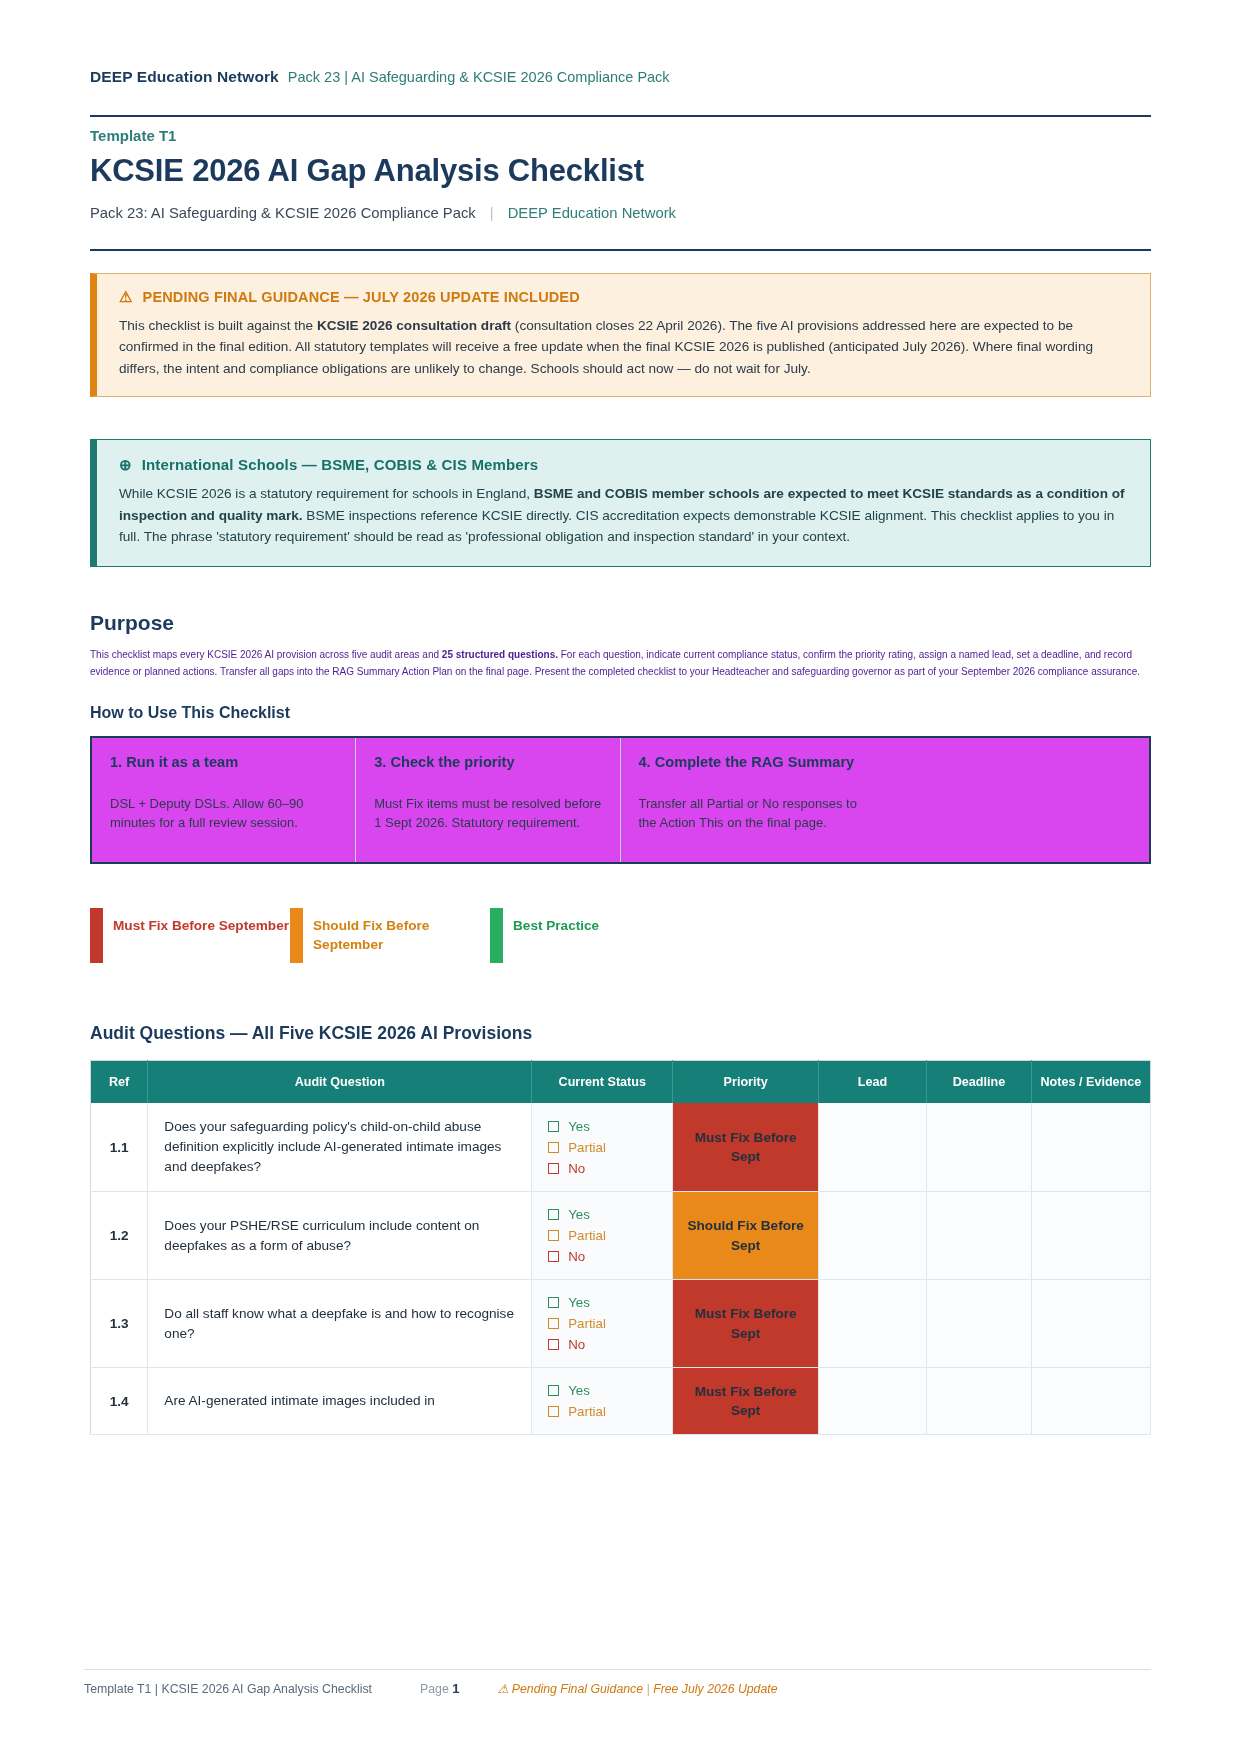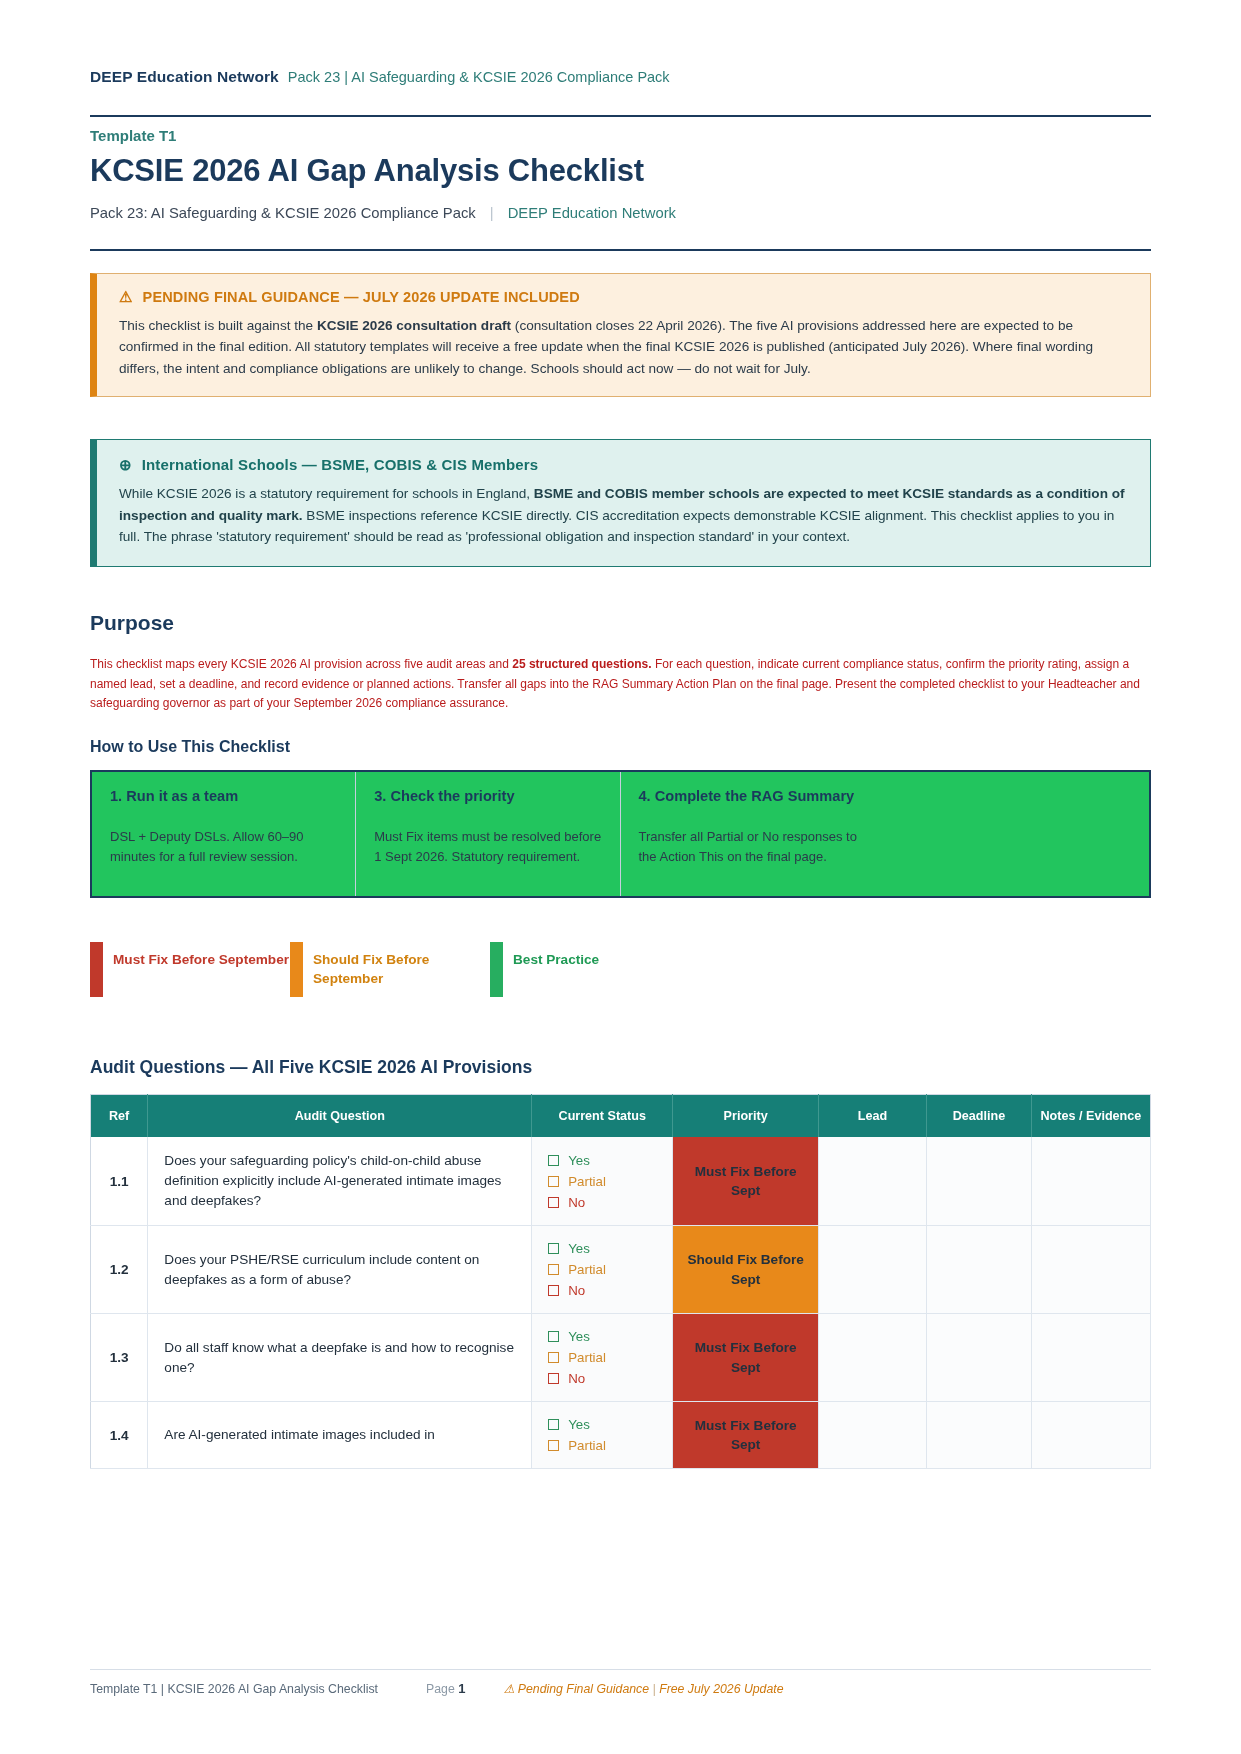--- a/index.html
+++ b/index.html
@@ -121,34 +121,34 @@
     color: #1b3a5c;
     font-weight: bold;
   }
   h3.subsection {
     margin-top: 24px;
     font-size: 16px;
     color: #1b3a5c;
     font-weight: bold;
   }
   p.body-text {
-    margin-top: 20px;
-    font-size: 12px;
+    margin-top: 12px;
+    font-size: 10px;
     line-height: 1.62;
-    color: #b91c1c;
+    color: #4c1d95;
   }
   p.body-text b { font-weight: bold; }
 
   
   .howto {
     margin-top: 14px;
     display: grid;
     grid-template-columns: repeat(4, 1fr);
     border: 2px solid #1b3a5c;
-    background: #22c55e;
+    background: #d946ef;
     min-height: 128px;
   }
   .howto-cell {
     padding: 15px 16px 16px 18px;
     border-right: 1px solid #c4cfdd;
   }
   .howto-cell:last-child { border-right: none; }
   .howto-cell .h {
     font-weight: bold;
     font-size: 14.6px;
@@ -273,21 +273,21 @@
     border-right: 1px solid #dfe6ee;
   }
   td.priority.must   { background: #c0392b; }
   td.priority.should { background: #e8891a; }
 
   td.blank { background: #fbfcfd; }
 
   
   .footer {
     position: absolute;
-    left: 90px;
+    left: 84px;
     right: 90px;
     bottom: 58px;
     border-top: 1px solid #d7dee7;
     padding-top: 11px;
     display: flex;
     align-items: center;
     font-size: 12.3px;
     color: #5a6a7a;
   }
   .footer .left { flex: 0 0 auto; }

